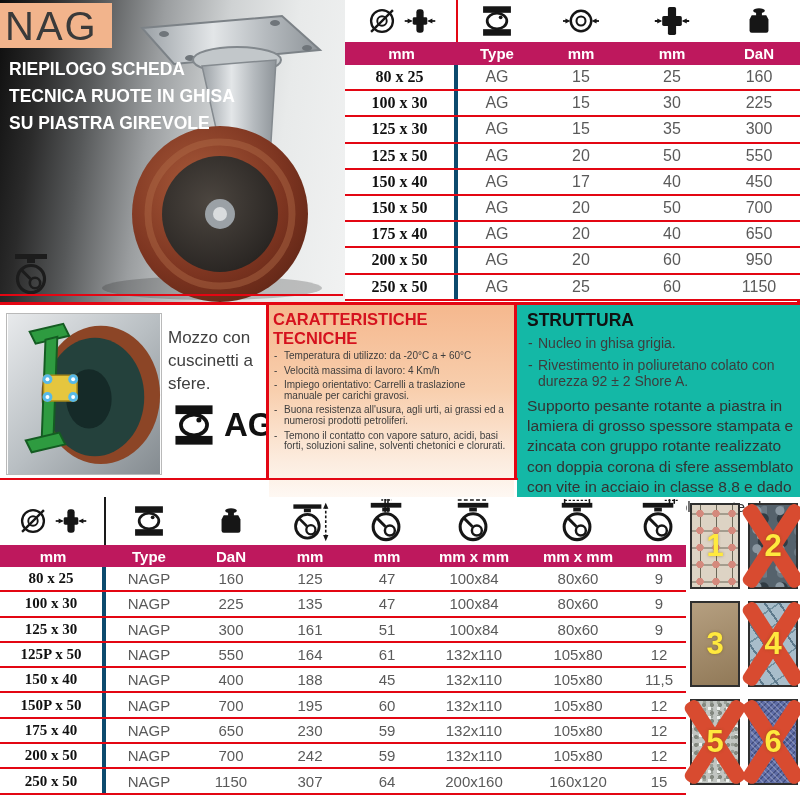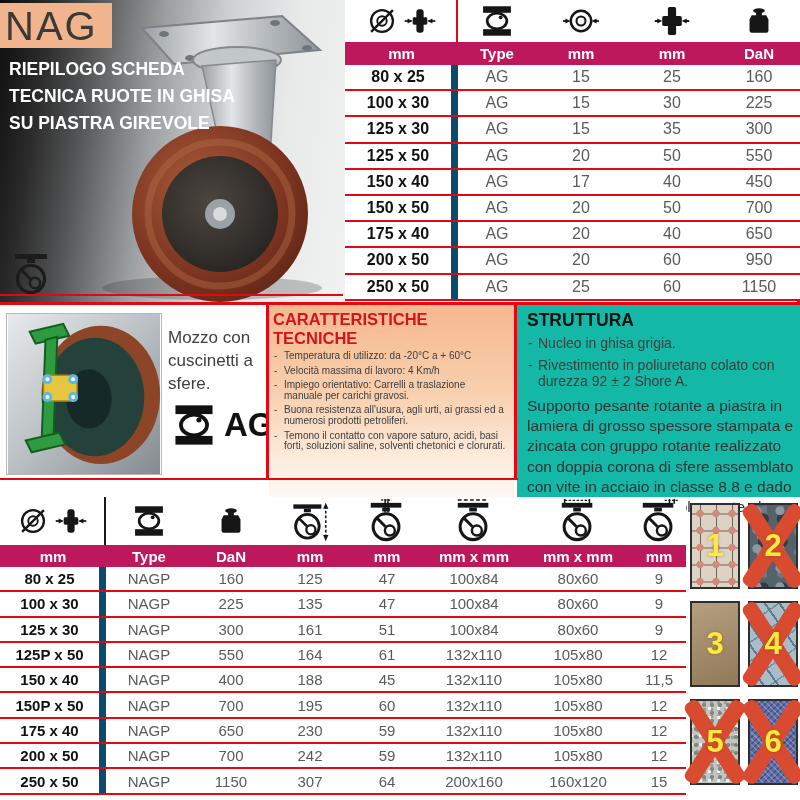--- a/index.html
+++ b/index.html
@@ -30,22 +30,22 @@
   .t-top .icell.first{border-right:2px solid #e30613;}
   .t-bot .icell.first{border-right:2px solid #1a1a1a;}
   .thead{background:#be185d;color:#fff;font-weight:bold;}
   .t-top .thead{height:23px;font-size:15px;}
   .t-bot .thead{height:22px;font-size:15px;}
   .thead div{text-align:center;}
   .trow{border-bottom:2px solid #e30613;box-sizing:border-box;}
   .t-top .trow{height:26.2px;font-size:16px;}
   .t-bot .trow{height:25.3px;font-size:15px;}
   .trow .cell{text-align:center;color:#5a5a5a;}
-  .trow .c0{font-weight:bold;color:#111;border-right:7px solid #0c4a6e;
-            align-self:stretch;display:flex;align-items:center;justify-content:center;}
+  .trow .c0{font-weight:bold;color:#111;border-right:4px solid #0c4a6e;
+            align-self:stretch;display:flex;align-items:center;justify-content:center;font-family:Liberation Serif, serif;}
   .icon-s{width:36px;height:36px;}
   .icon-xs{width:32px;height:32px;}
   .icon-c{width:42px;height:44px;}
 
   
   .band-top{left:0;top:302px;width:800px;height:3px;background:#e30613;}
   .band-bottom{left:0;top:478px;width:518px;height:2px;background:#e30613;}
   .vline1{left:266px;top:305px;width:3px;height:173px;background:#e30613;}
   .vline2{left:514px;top:305px;width:3px;height:173px;background:#e30613;}
 

